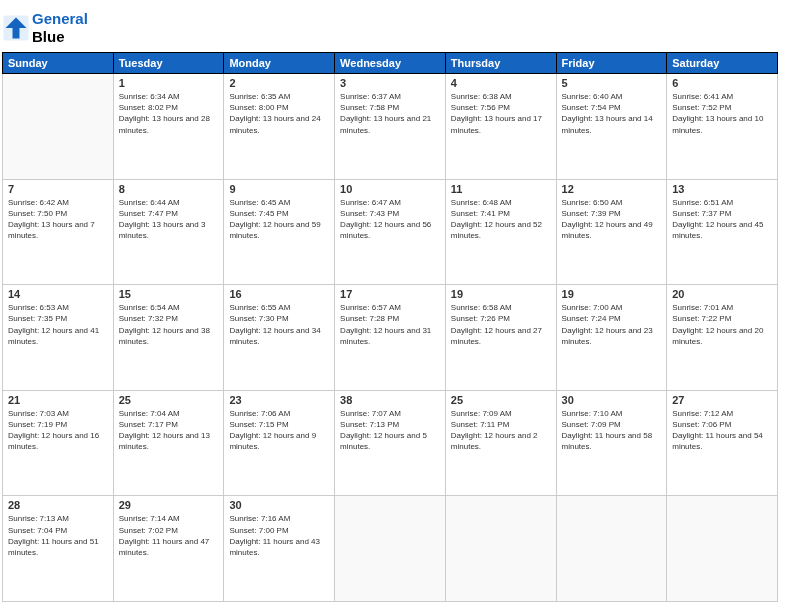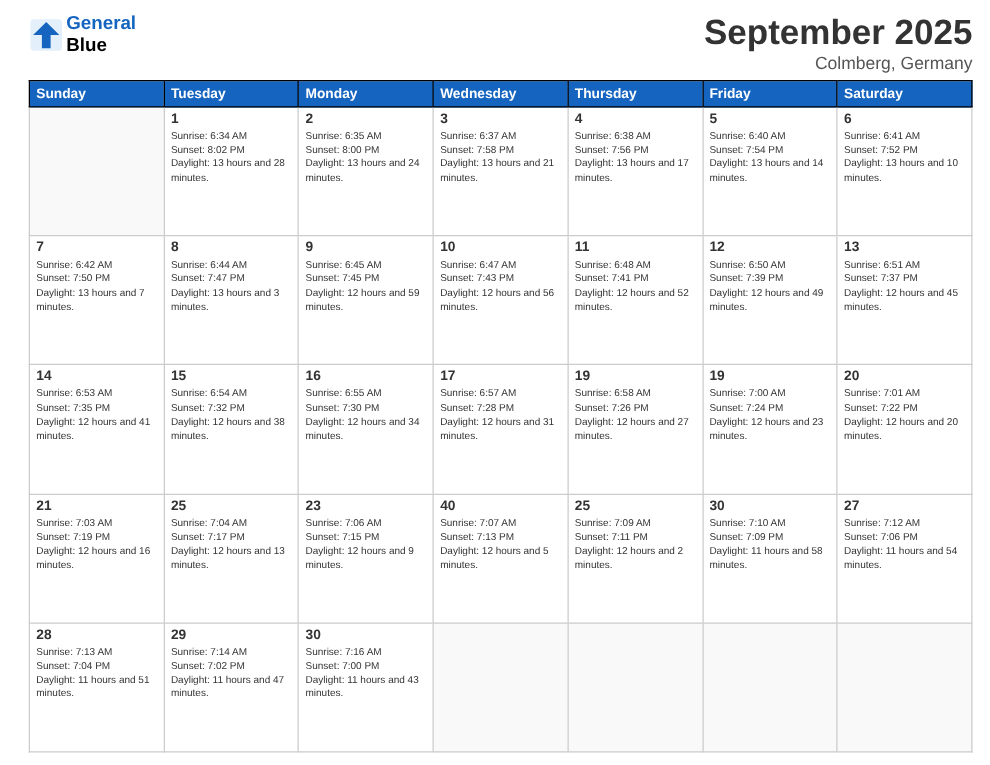--- a/index.html
+++ b/index.html
@@ -6,21 +6,21 @@
     body {
       font-family: Arial, sans-serif;
       background: #fff;
       width: 792px;
       height: 612px;
       overflow: hidden;
     }
     .page {
       width: 792px;
       height: 612px;
-      padding: 10px 14px 10px 23px;
+      padding: 10px 14px 10px 2px;
       display: flex;
       flex-direction: column;
     }
     .header {
       display: flex;
       justify-content: space-between;
       align-items: flex-start;
       margin-bottom: 6px;
     }
     .logo {
@@ -98,24 +98,20 @@
   <div class="header">
     <div class="logo">
       <svg class="logo-icon" viewBox="0 0 40 40">
         <rect x="2" y="2" width="36" height="36" rx="4" fill="#e3f0fc"></rect>
         <polygon points="20,5 35,20 25,20 25,35 15,35 15,20 5,20" fill="#1565c0"></polygon>
       </svg>
       <div class="logo-text">
         <div><span>General</span></div>
         <div><span style="color:#000000">Blue</span></div>
       </div>
-    </div>
-    <div class="title-block">
-      <div class="month-title">September 2025</div>
-      <div class="location">Colmberg, Germany</div>
     </div>
   </div>
 
   <table class="calendar">
     <thead>
       <tr>
         <th>Sunday</th>
         <th>Tuesday</th>
         <th>Monday</th>
         <th>Wednesday</th>
@@ -265,21 +261,21 @@
           Sunrise: 7:04 AM<br>Sunset: 7:17 PM<br>Daylight: 12 hours and 13 minutes.
         </div>
       </td>
           <td>
         <span class="day-number">23</span>
         <div class="day-info">
           Sunrise: 7:06 AM<br>Sunset: 7:15 PM<br>Daylight: 12 hours and 9 minutes.
         </div>
       </td>
           <td>
-        <span class="day-number">40</span>
+        <span class="day-number">38</span>
         <div class="day-info">
           Sunrise: 7:07 AM<br>Sunset: 7:13 PM<br>Daylight: 12 hours and 5 minutes.
         </div>
       </td>
           <td>
         <span class="day-number">25</span>
         <div class="day-info">
           Sunrise: 7:09 AM<br>Sunset: 7:11 PM<br>Daylight: 12 hours and 2 minutes.
         </div>
       </td>

